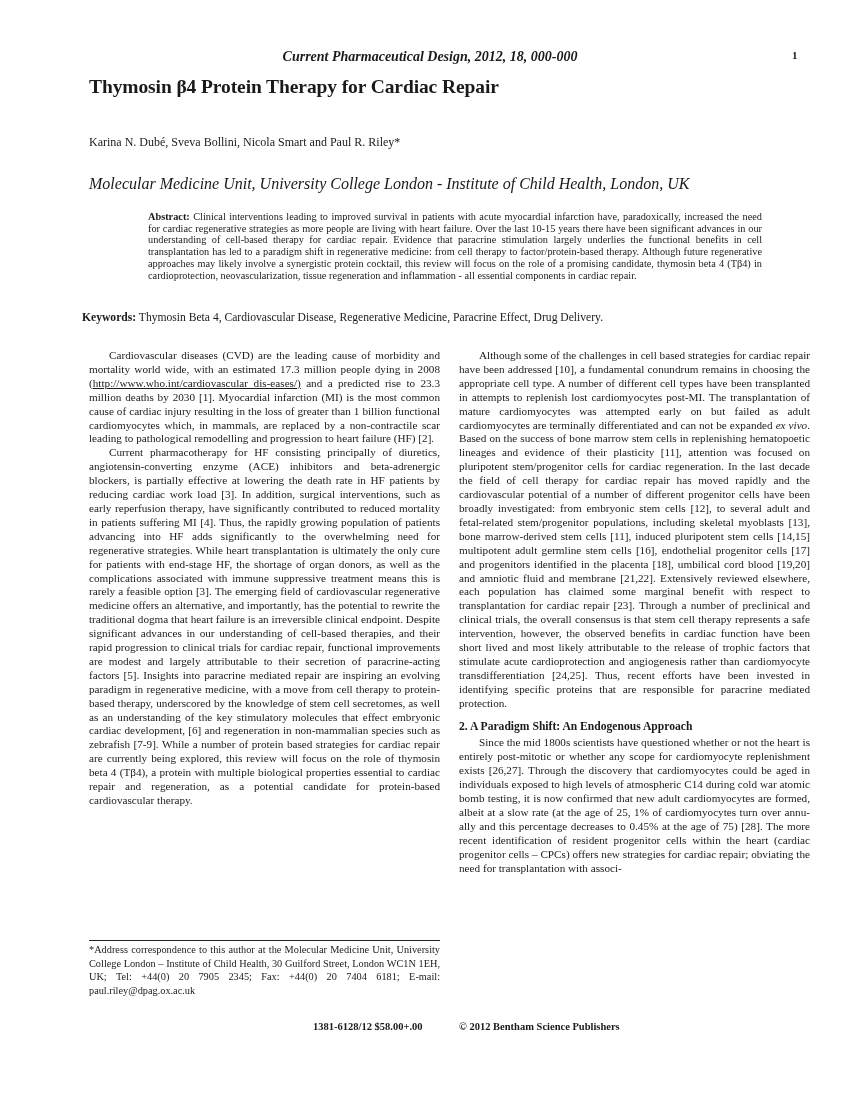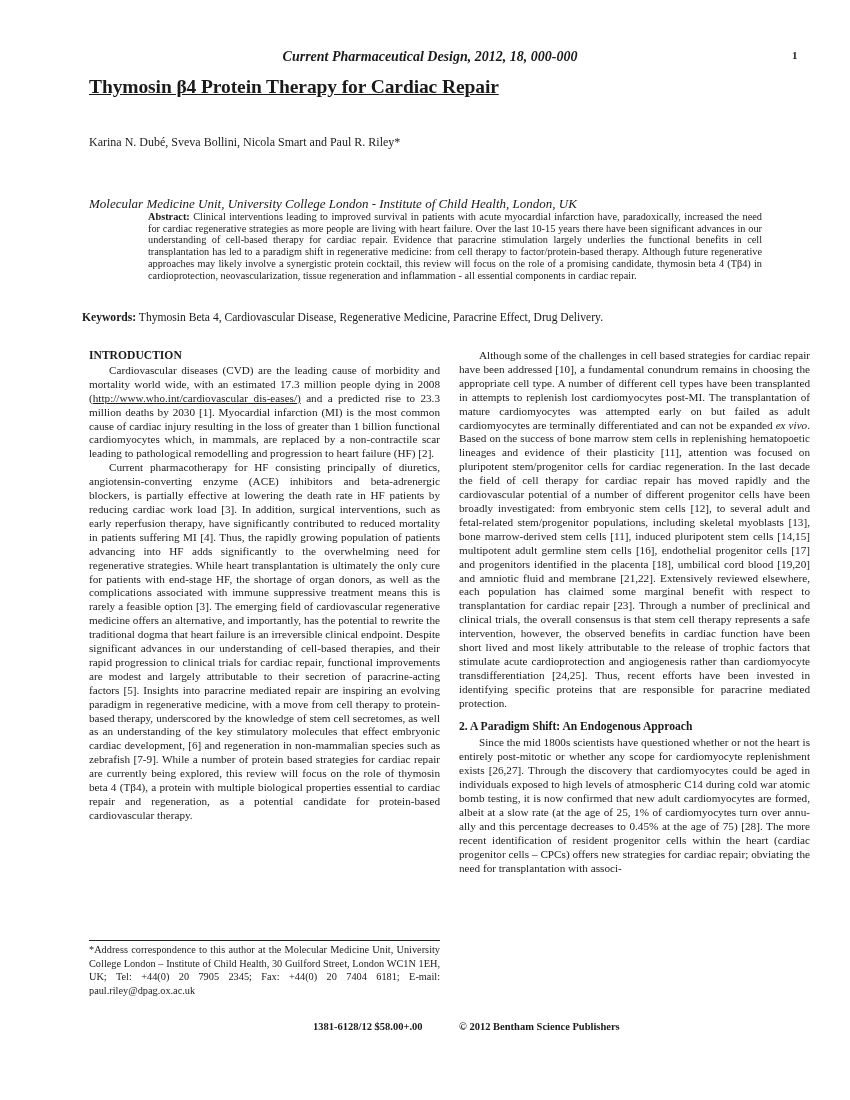--- a/index.html
+++ b/index.html
@@ -2,23 +2,23 @@
 <html><head>
 <meta charset="utf-8">
 <style>
   html, body { margin: 0; padding: 0; background: #ffffff; }
   body { width: 850px; height: 1100px; position: relative; overflow: hidden;
          font-family: "Liberation Serif", "DejaVu Serif", serif; color: #1a1a1a; }
   .abs { position: absolute; }
   .running-head { top: 49px; left: 5px; width: 850px; text-align: center;
                   font-size: 14px; font-weight: bold; font-style: italic; }
   .page-num { top: 49px; left: 792px; font-size: 11px; font-weight: bold; }
-  .title { top: 76px; left: 89px; font-size: 19.5px; font-weight: bold; letter-spacing: -0.1px; text-decoration: underline; }
+  .title { top: 76px; left: 89px; font-size: 19.5px; font-weight: bold; letter-spacing: -0.1px; }
   .authors { top: 135px; left: 89px; font-size: 12px; }
-  .affil { top: 196px; left: 89px; font-size: 13px; font-style: italic; }
+  .affil { top: 175px; left: 89px; font-size: 16px; font-style: italic; }
   .abstract { top: 211px; left: 148px; width: 614px; font-size: 10.3px; line-height: 11.7px;
               text-align: justify; }
   .abstract b { font-weight: bold; }
   .keywords { top: 311px; left: 82px; font-size: 11.6px; }
   .col { width: 351px; font-size: 11.2px; line-height: 13.9px; text-align: justify;
          hyphens: manual; }
   .col-left { top: 349px; left: 89px; }
   .col-right { top: 349px; left: 459px; }
   .h1 { font-weight: bold; font-size: 11.6px; margin: 0 0 1px 0; text-align: left; }
   .h1.just { text-align: justify; text-align-last: left; }
@@ -46,21 +46,20 @@
   <b>Abstract:</b>
   <span>Clinical interventions leading to improved survival in patients with acute myocardial infarction have, paradoxically, increased the need for cardiac regenerative strategies as more people are living with heart failure. Over the last 10-15 years there have been signifi­cant advances in our understanding of cell-based therapy for cardiac repair. Evidence that paracrine stimulation largely underlies the functional benefits in cell transplantation has led to a paradigm shift in regenerative medicine: from cell therapy to factor/protein-based therapy. Although future regenerative approaches may likely involve a synergistic protein cocktail, this review will focus on the role of a promising candidate, thymosin beta 4 (Tβ4) in cardioprotection, neovascularization, tissue regeneration and inflammation - all essential components in cardiac repair.</span>
 </div>
 
 <div class="abs keywords">
   <b>Keywords:</b>
   <span>Thymosin Beta 4, Cardiovascular Disease, Regenerative Medicine, Paracrine Effect, Drug Delivery.</span>
 </div>
 
 <div class="abs col col-left">
-  <div class="h1">INTRODUCTION</div>
   <p><span>Cardiovascular diseases (CVD) are the leading cause of mor­bidity and mortality world wide, with an estimated 17.3 million people dying in 2008 (</span><a class="link">http://www.who.int/cardiovascular_dis-eases/)</a><span> and a predicted rise to 23.3 million deaths by 2030 [1]. Myocardial infarction (MI) is the most common cause of cardiac injury resulting in the loss of greater than 1 billion functional cardiomyocytes which, in mammals, are replaced by a non-contractile scar leading to pathological remodelling and progression to heart failure (HF) [2].</span></p>
   <p>Current pharmacotherapy for HF consisting principally of diu­retics, angiotensin-converting enzyme (ACE) inhibitors and beta-adrenergic blockers, is partially effective at lowering the death rate in HF patients by reducing cardiac work load [3]. In addition, surgi­cal interventions, such as early reperfusion therapy, have signifi­cantly contributed to reduced mortality in patients suffering MI [4]. Thus, the rapidly growing population of patients advancing into HF adds significantly to the overwhelming need for regenerative strate­gies. While heart transplantation is ultimately the only cure for patients with end-stage HF, the shortage of organ donors, as well as the complications associated with immune suppressive treatment means this is rarely a feasible option [3]. The emerging field of cardiovascular regenerative medicine offers an alternative, and importantly, has the potential to rewrite the traditional dogma that heart failure is an irreversible clinical endpoint. Despite significant advances in our understanding of cell-based therapies, and their rapid progression to clinical trials for cardiac repair, functional improvements are modest and largely attributable to their secretion of paracrine-acting factors [5]. Insights into paracrine mediated repair are inspiring an evolving paradigm in regenerative medicine, with a move from cell therapy to protein-based therapy, under­scored by the knowledge of stem cell secretomes, as well as an understanding of the key stimulatory molecules that effect embry­onic cardiac development, [6] and regeneration in non-mammalian species such as zebrafish [7-9]. While a number of protein based strategies for cardiac repair are currently being explored, this re­view will focus on the role of thymosin beta 4 (Tβ4), a protein with multiple biological properties essential to cardiac repair and regen­eration, as a potential candidate for protein-based cardiovascular therapy.</p>
 </div>
 
 <div class="abs footnote-rule"></div>
 <div class="abs footnote">*Address correspondence to this author at the Molecular Medicine Unit, University College London – Institute of Child Health, 30 Guilford Street, London WC1N 1EH, UK; Tel: +44(0) 20 7905 2345; Fax: +44(0) 20 7404 6181; E-mail: paul.riley@dpag.ox.ac.uk</div>
 
 <div class="abs col col-right">
   <p><span>Although some of the challenges in cell based strategies for cardiac repair have been addressed [10], a fundamental conundrum remains in choosing the appropriate cell type. A number of different cell types have been transplanted in attempts to replenish lost car­diomyocytes post-MI. The transplantation of mature cardiomyo­cytes was attempted early on but failed as adult cardiomyocytes are terminally differentiated and can not be expanded </span><i>ex vivo</i><span>. Based on the success of bone marrow stem cells in replenishing hematopoetic lineages and evidence of their plasticity [11], attention was focused on pluripotent stem/progenitor cells for cardiac regeneration. In the last decade the field of cell therapy for cardiac repair has moved rapidly and the cardiovascular potential of a number of different progenitor cells have been broadly investigated: from embryonic stem cells [12], to several adult and fetal-related stem/progenitor populations, including skeletal myoblasts [13], bone marrow-derived stem cells [11], induced pluripotent stem cells [14,15] mul­tipotent adult germline stem cells [16], endothelial progenitor cells [17] and progenitors identified in the placenta [18], umbilical cord blood [19,20] and amniotic fluid and membrane [21,22]. Exten­sively reviewed elsewhere, each population has claimed some mar­ginal benefit with respect to transplantation for cardiac repair [23]. Through a number of preclinical and clinical trials, the overall con­sensus is that stem cell therapy represents a safe intervention, how­ever, the observed benefits in cardiac function have been short lived and most likely attributable to the release of trophic factors that stimulate acute cardioprotection and angiogenesis rather than car­diomyocyte transdifferentiation [24,25]. Thus, recent efforts have been invested in identifying specific proteins that are responsible for paracrine mediated protection.</span></p>
   <div class="h2">2. A Paradigm Shift: An Endogenous Approach</div>

